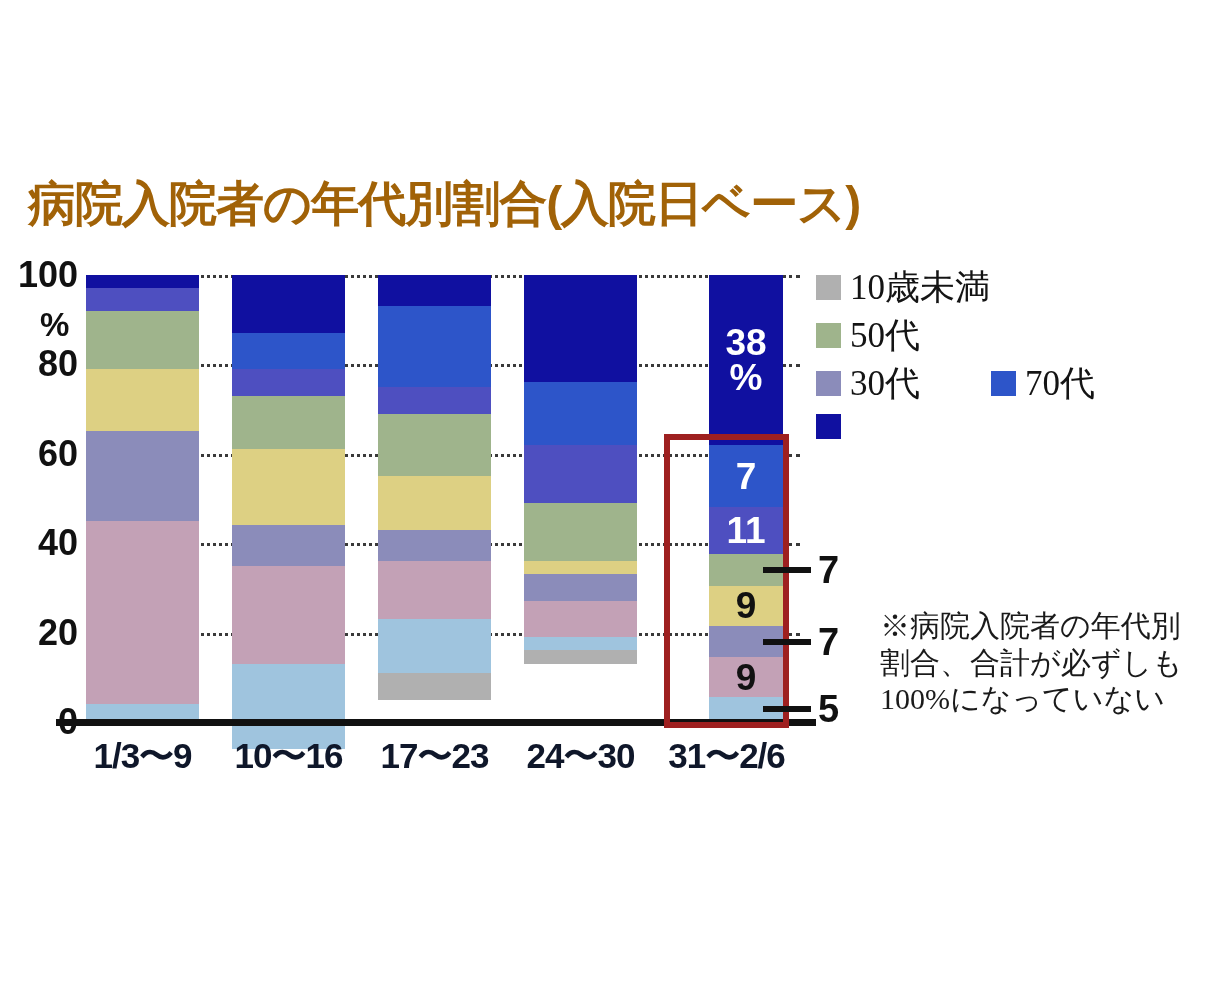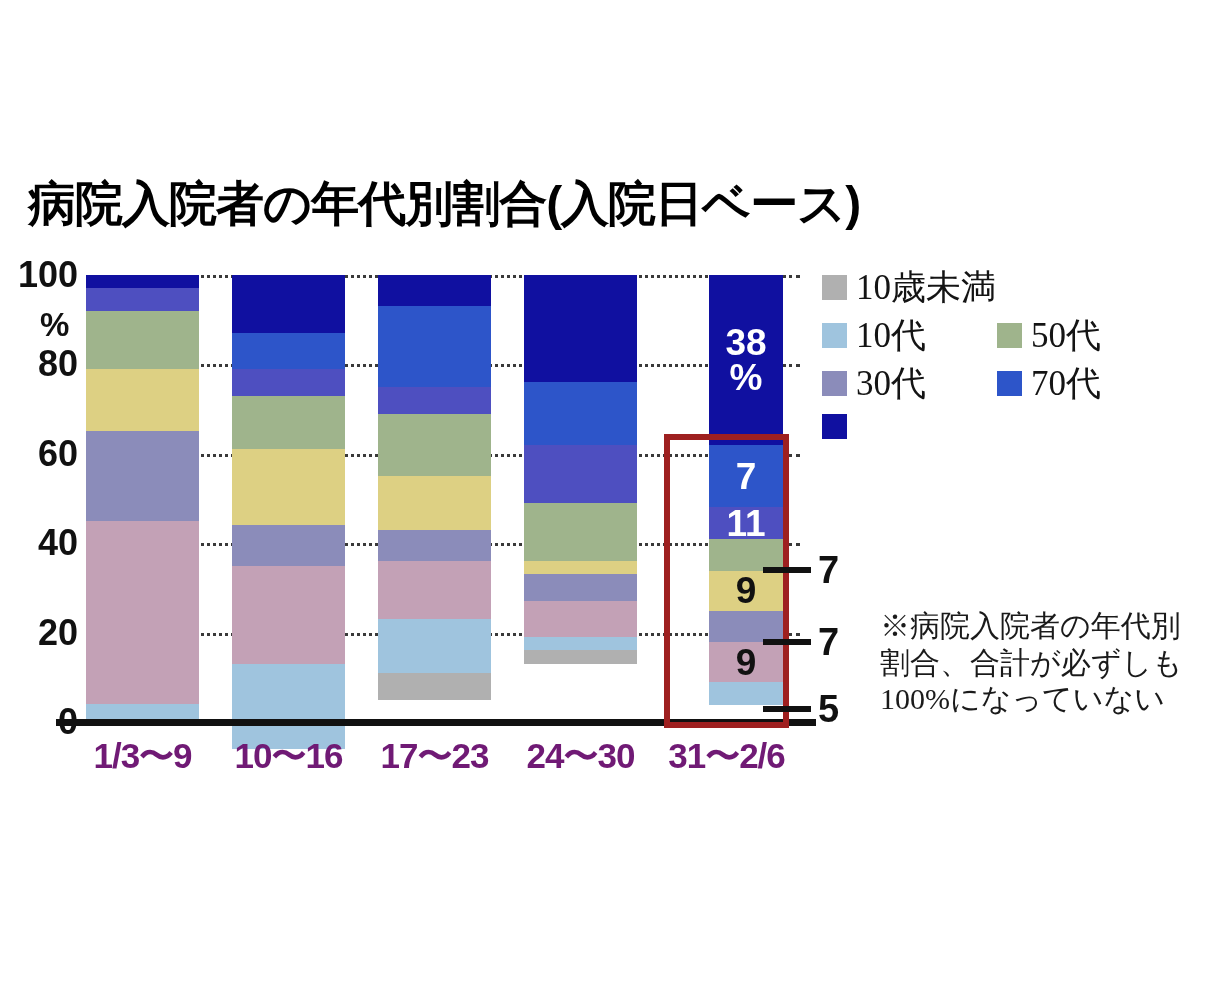--- a/index.html
+++ b/index.html
@@ -15,21 +15,21 @@
   #root { position:absolute; inset:0; }
 
   
   .title {
     position:absolute;
     left:28px; top:172px;
     font-family:"Liberation Sans", sans-serif;
     font-weight:bold;
     font-size:48px;
     letter-spacing:-1px;
-    color:#000000;
+    color:#a16207;
     white-space:nowrap;
   }
 
   
   .plot {
     position:absolute;
     left:86px; top:275px;
     width:714px; height:447px;
   }
   .gridline {
@@ -97,29 +97,29 @@
     font-weight:bold; font-size:38px; color:#111111;
     margin-left:7px; line-height:1;
   }
 
   
   .xlabel {
     position:absolute;
     top:733px;
     font-weight:bold;
     font-size:35px;
-    color:#701a75;
+    color:#0f172a;
     text-align:center;
     white-space:nowrap;
     letter-spacing:-1px;
   }
 
   
   .legend { position:absolute; left:816px; top:270px; width:390px; }
-  .legend-row { display:flex; align-items:center; margin-bottom:13px;margin-left:6px; }
+  .legend-row { display:flex; align-items:center; margin-bottom:13px; }
   .legend-item { display:flex; align-items:center; }
   .legend-item.col1 { width:175px; }
   .swatch {
     width:25px; height:25px; flex:none; margin-right:9px;
     display:block;
   }
   .legend-text {
     font-family:"Liberation Serif", serif;
     font-size:35px;
     color:#141414;
@@ -203,21 +203,21 @@
         <div class="seg" style="height: 13.41px; background: rgb(176, 176, 176);"></div>
       </div>
       <div class="bar" style="left: 584px; height: 447px; padding-left: 39px;">
         <div class="seg" style="height: 169.86px; background: rgb(16, 16, 160);">
           <span class="seg-label light">38
 %</span>
         </div>
         <div class="seg" style="height: 62.58px; background: rgb(45, 85, 201);">
           <span class="seg-label light">7</span>
         </div>
-        <div class="seg" style="height: 32px; background: rgb(78, 79, 192);">
+        <div class="seg" style="height: 47px; background: rgb(78, 79, 192);">
           <span class="seg-label light">11</span>
         </div>
         <div class="seg" style="height: 31.29px; background: rgb(159, 180, 140);"></div>
         <div class="seg" style="height: 40.23px; background: rgb(221, 208, 131);">
           <span class="seg-label dark">9</span>
         </div>
         <div class="seg" style="height: 31.29px; background: rgb(139, 140, 186);"></div>
         <div class="seg" style="height: 40.23px; background: rgb(195, 161, 182);">
           <span class="seg-label dark">9</span>
         </div>
@@ -252,24 +252,20 @@
     </div>
 
   <div class="legend" id="legend">
       <div class="legend-row">
         <div class="legend-item col1">
           <span class="swatch" style="background: rgb(176, 176, 176);"></span>
           <span class="legend-text">10歳未満</span>
         </div>
       </div>
       <div class="legend-row">
-        <div class="legend-item col1">
-          <span class="swatch" style="background: rgb(159, 196, 222);"></span>
-          <span class="legend-text">10代</span>
-        </div>
         <div class="legend-item">
           <span class="swatch" style="background: rgb(159, 180, 140);"></span>
           <span class="legend-text">50代</span>
         </div>
       </div>
       <div class="legend-row">
         <div class="legend-item col1">
           <span class="swatch" style="background: rgb(139, 140, 186);"></span>
           <span class="legend-text">30代</span>
         </div>

